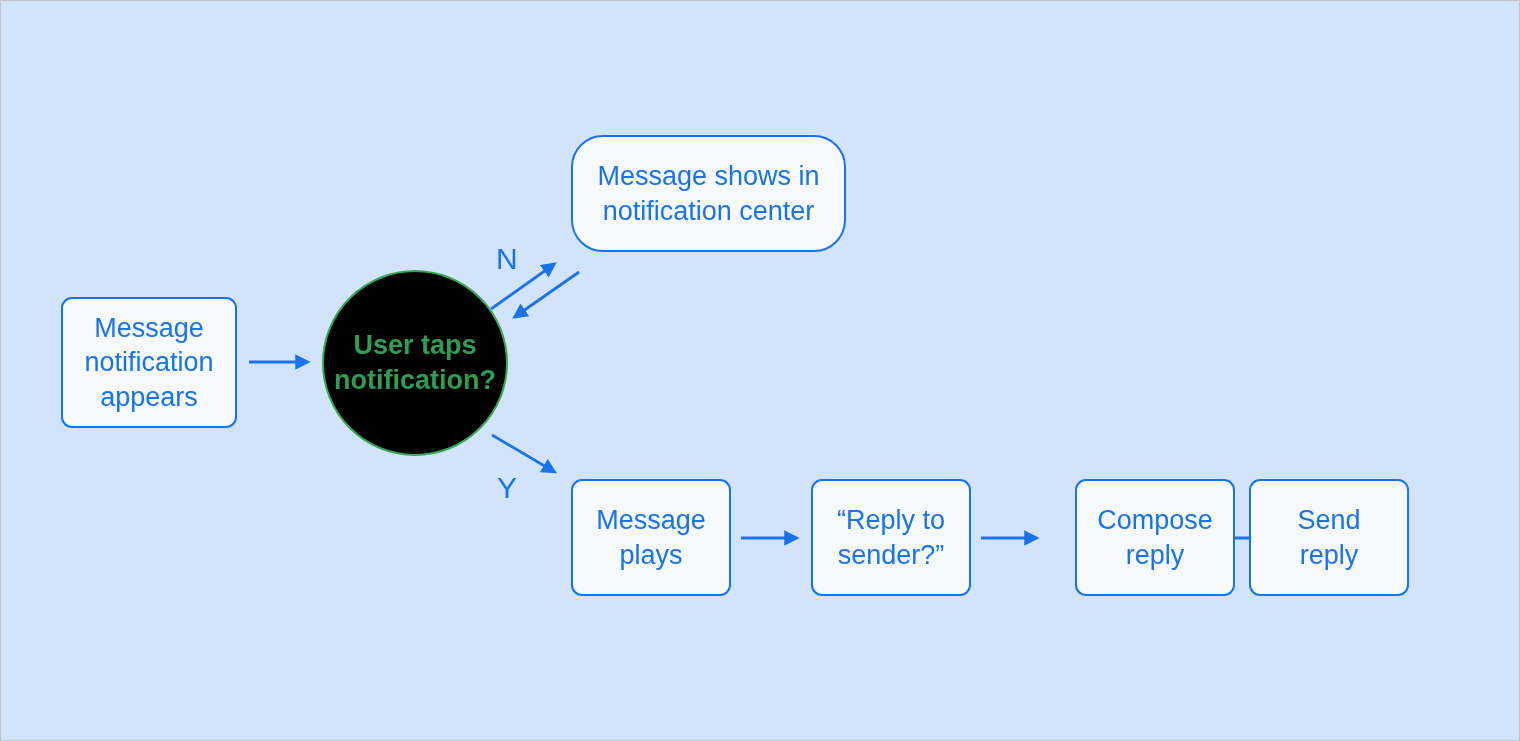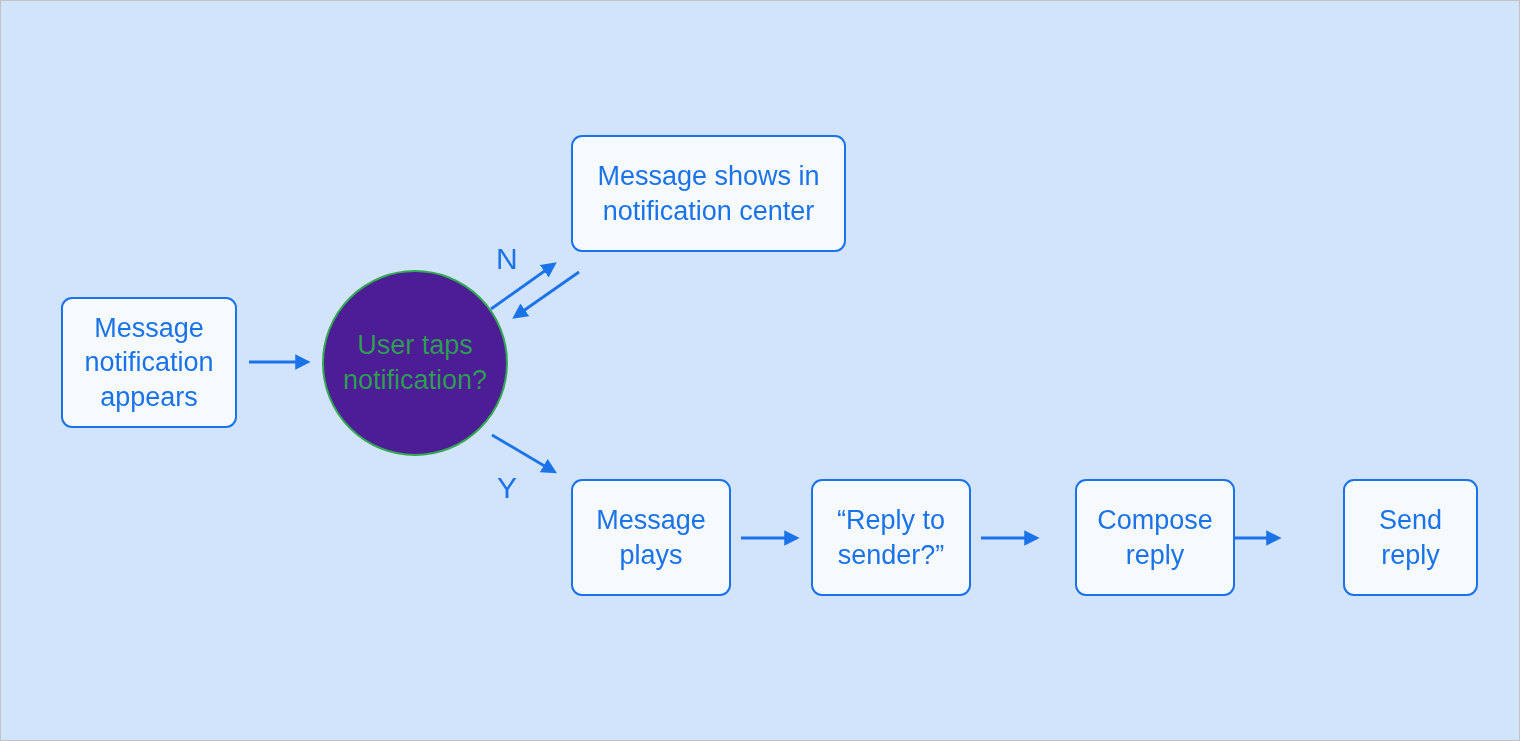--- a/index.html
+++ b/index.html
@@ -37,30 +37,31 @@
     font-size: 27px;
     line-height: 1.28;
     color: #1a73e8;
     background: #f7fafc;
     border: 2px solid #1a73e8;
     border-radius: 11px;
   }
   .node--decision {
     border-radius: 50%;
     color: #2f9e53;
-    background: #4c1d95;
+    background: #000000;
     border-color: #34a853;
+    font-weight: bold;
   }
   .node--start            { left: 60px;   top: 296px; width: 176px; height: 131px; }
   .node--decision-pos     { left: 321px;  top: 269px; width: 186px; height: 186px; }
-  .node--notif-center     { left: 570px;  top: 134px; width: 275px; height: 117px; }
+  .node--notif-center     { left: 570px;  top: 134px; width: 275px; height: 117px; border-radius: 32px; }
   .node--message-plays    { left: 570px;  top: 478px; width: 160px; height: 117px; }
   .node--reply-to-sender  { left: 810px;  top: 478px; width: 160px; height: 117px; }
   .node--compose-reply    { left: 1048px; top: 478px; width: 160px; height: 117px; margin-left: 26px; }
-  .node--send-reply       { left: 1342px; top: 478px; width: 135px; height: 117px; }
+  .node--send-reply       { left: 1248px; top: 478px; width: 160px; height: 117px; }
   .edge-label {
     position: absolute;
     font-size: 30px;
     color: #1a73e8;
   }
   .edge-label--no  { left: 495px; top: 241px; }
   .edge-label--yes { left: 496px; top: 470px; }
 </style>
 </head>
 <body>

